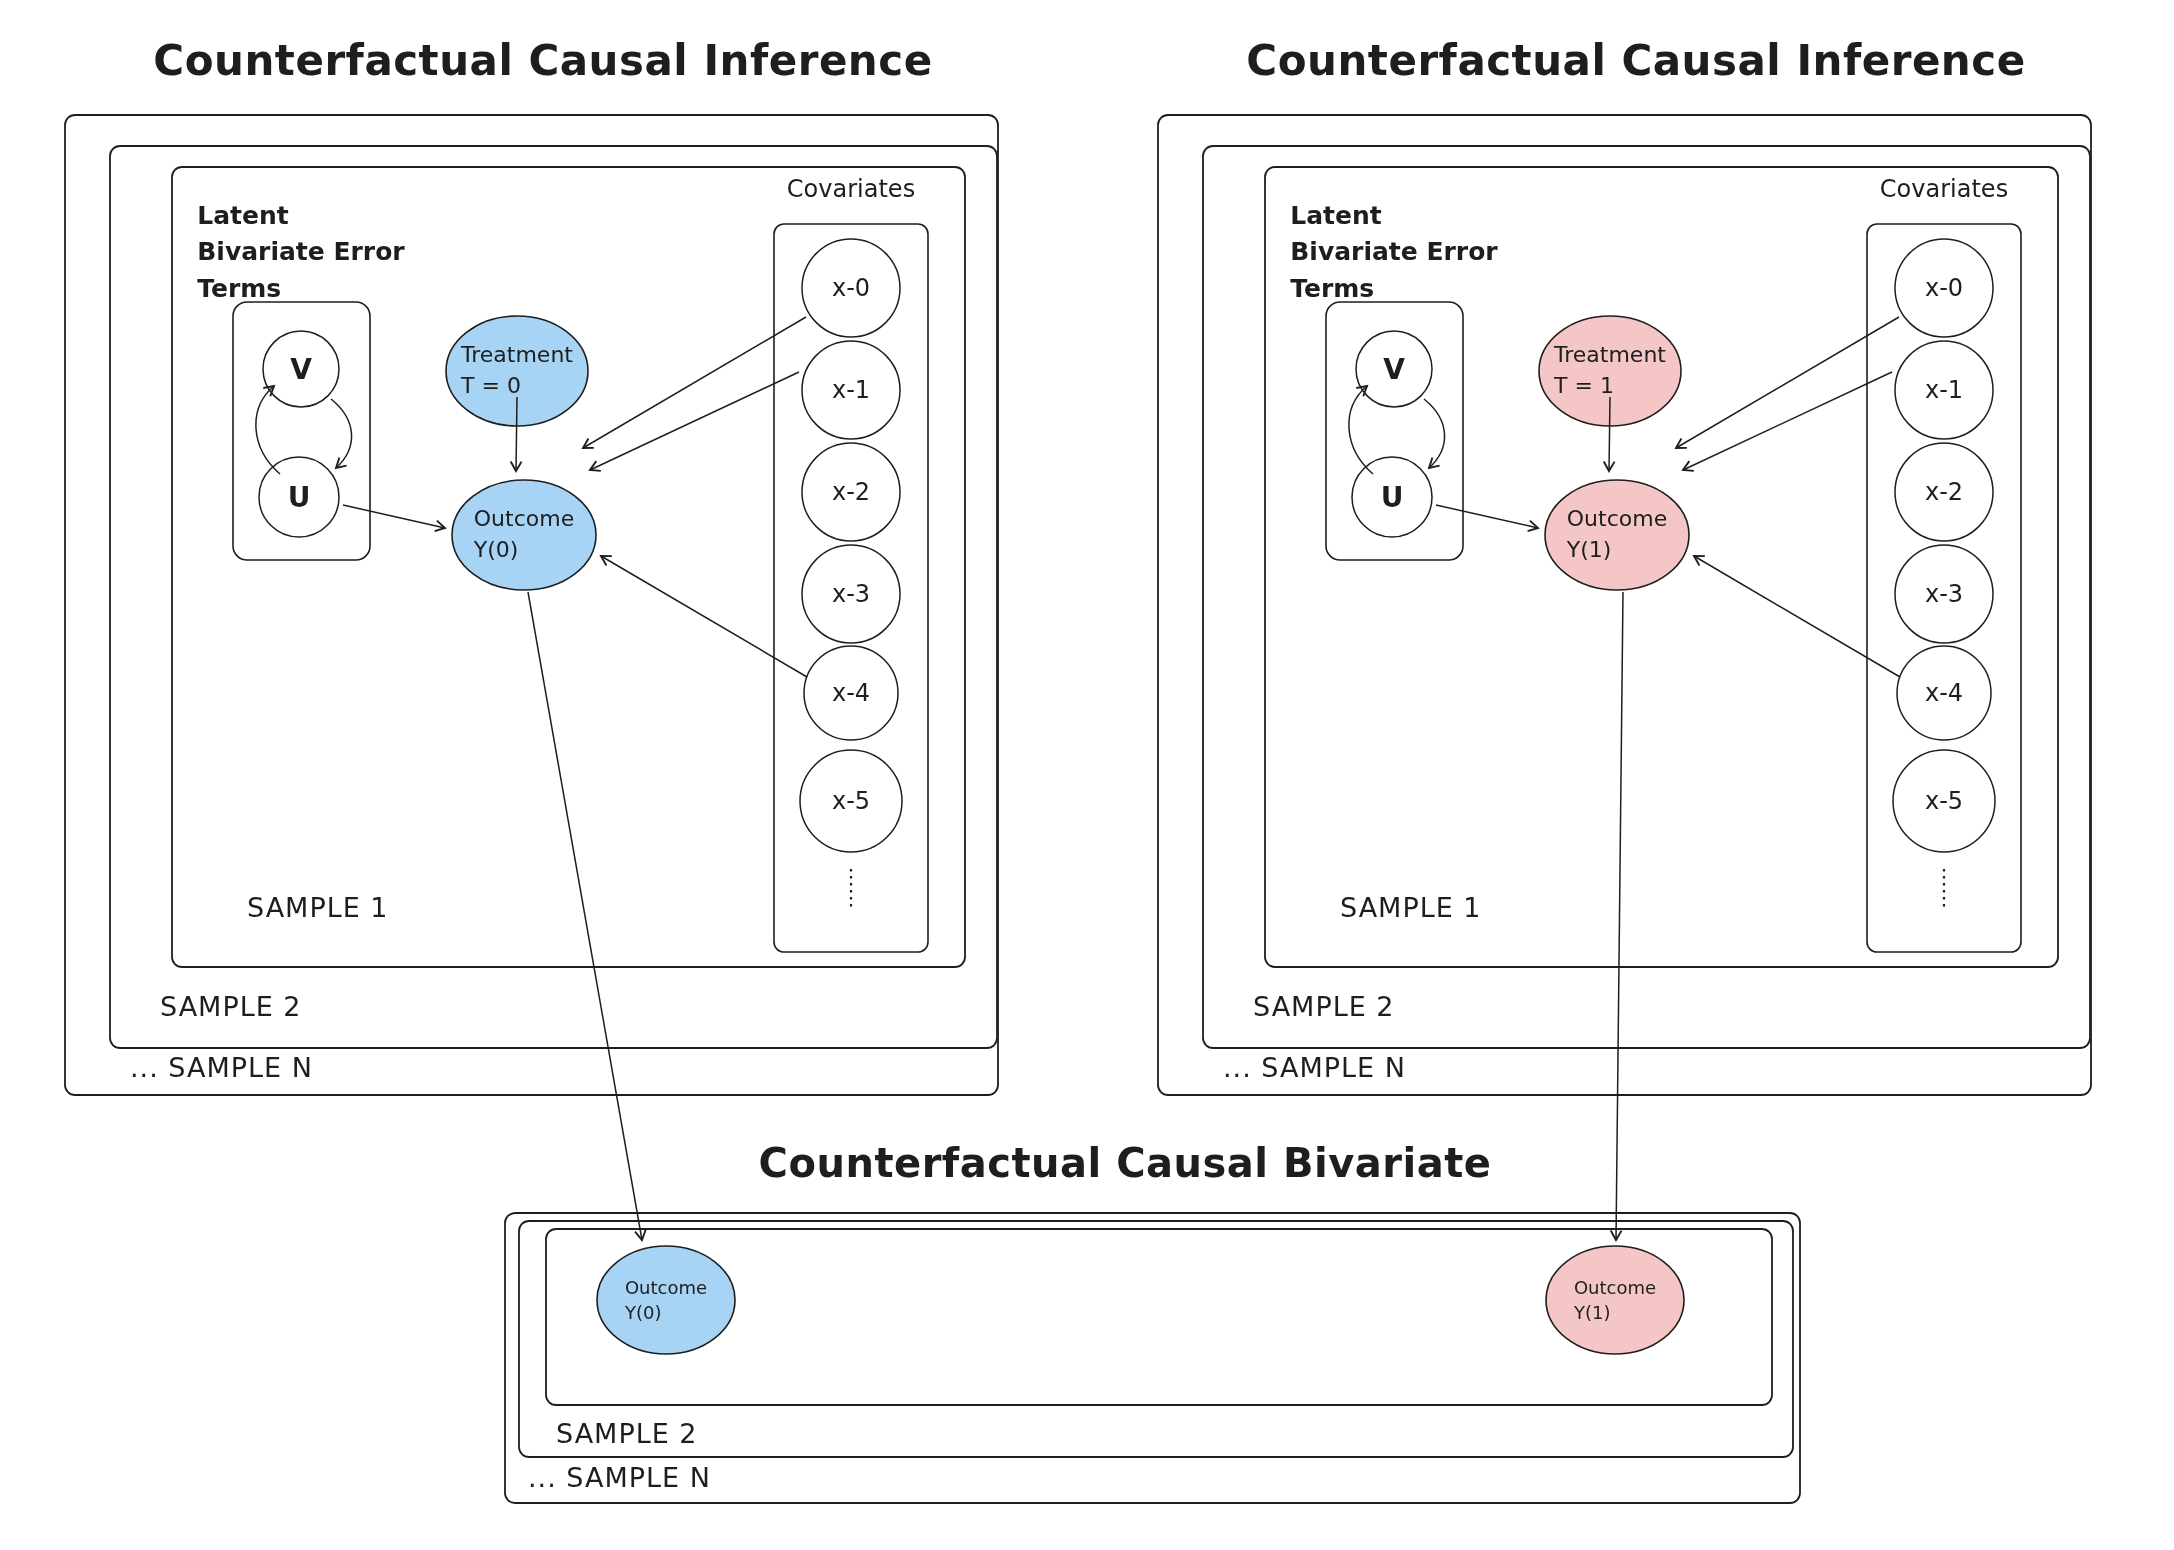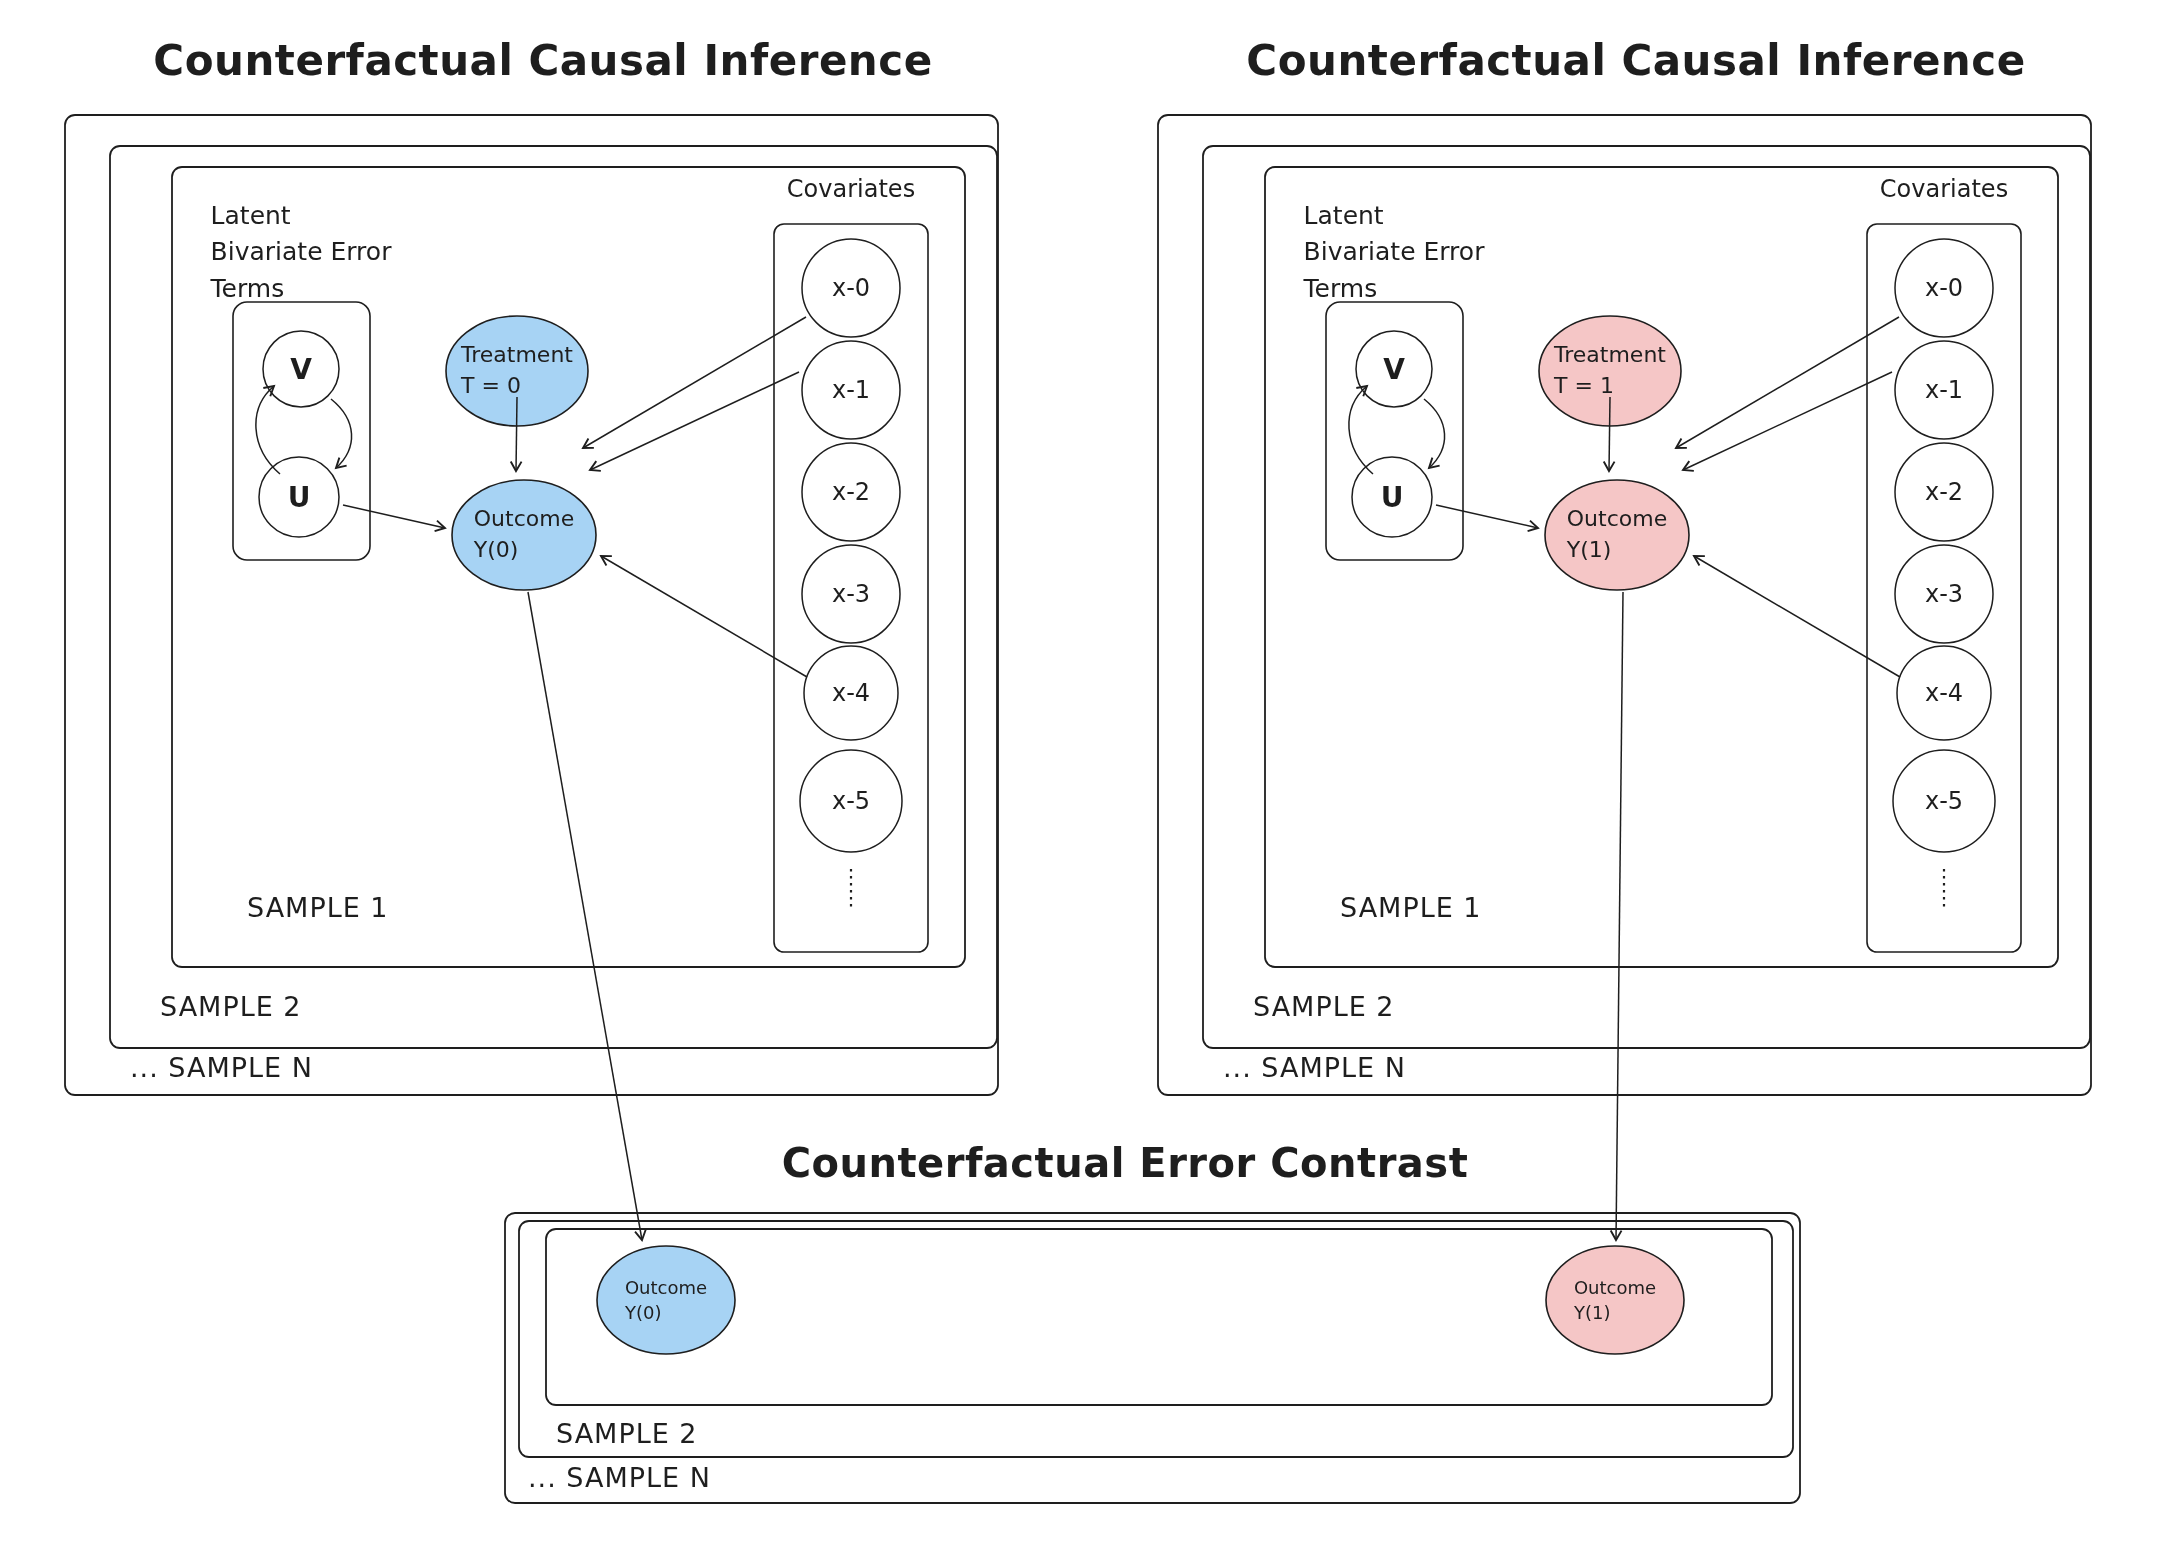--- a/index.html
+++ b/index.html
@@ -13,21 +13,21 @@
   .node  { stroke:#1e1e1e; stroke-width:1.5; }
   .shape { stroke:#1e1e1e; stroke-width:1.6; }
   .arrow { stroke:#1e1e1e; stroke-width:1.5; fill:none; marker-end:url(#ah); }
   .dots  { stroke:#1e1e1e; stroke-width:2.2; stroke-dasharray:2.5 4.5; }
   .t { position:absolute; color:#1e1e1e; white-space:nowrap; }
   .c { transform:translate(-50%,-50%); text-align:left; }
   .pre { white-space:pre-line; }
   .title  { font-size:42px; font-weight:700; letter-spacing:0.5px; }
   .btitle { font-size:40px; font-weight:700; letter-spacing:0.5px; }
   .covt   { font-size:24px; font-weight:400; }
-  .latent { font-size:25px; font-weight:400; line-height:1.45; }
+  .latent { font-size:25px; font-weight:700; line-height:1.45; }
   .vu     { font-size:28px; font-weight:600; }
   .nodelab  { font-size:22px; font-weight:500; line-height:1.4; }
   .nodelab2 { font-size:18px; font-weight:500; line-height:1.4; }
   .xlab   { font-size:24px; font-weight:500; }
   .sample { font-size:27px; font-weight:400; letter-spacing:1px; }
 </style>
 </head>
 <body>
 
 <div class="canvas">
@@ -136,21 +136,21 @@
   <div class="t c xlab" style="left:1944px; top:288px;">x-0</div>
   <div class="t c xlab" style="left:1944px; top:390px;">x-1</div>
   <div class="t c xlab" style="left:1944px; top:492px;">x-2</div>
   <div class="t c xlab" style="left:1944px; top:594px;">x-3</div>
   <div class="t c xlab" style="left:1944px; top:693px;">x-4</div>
   <div class="t c xlab" style="left:1944px; top:801px;">x-5</div>
   <div class="t sample" style="left:1340px; top:892px;">SAMPLE 1</div>
   <div class="t sample" style="left:1253px; top:991px;">SAMPLE 2</div>
   <div class="t sample" style="left:1223px; top:1052px;">... SAMPLE N</div>
 
-  <div class="t c btitle" style="left:1125px; top:1163px;">Counterfactual Error Contrast</div>
+  <div class="t c btitle" style="left:1125px; top:1163px;">Counterfactual Causal Bivariate</div>
   <div class="t c nodelab2 pre" style="left:666px;  top:1300px;">Outcome
 Y(0)</div>
   <div class="t c nodelab2 pre" style="left:1615px; top:1300px;">Outcome
 Y(1)</div>
   <div class="t sample" style="left:556px; top:1418px;">SAMPLE 2</div>
   <div class="t sample" style="left:528px; top:1462px;">... SAMPLE N</div>
 
 </div>
 
 </body></html>

